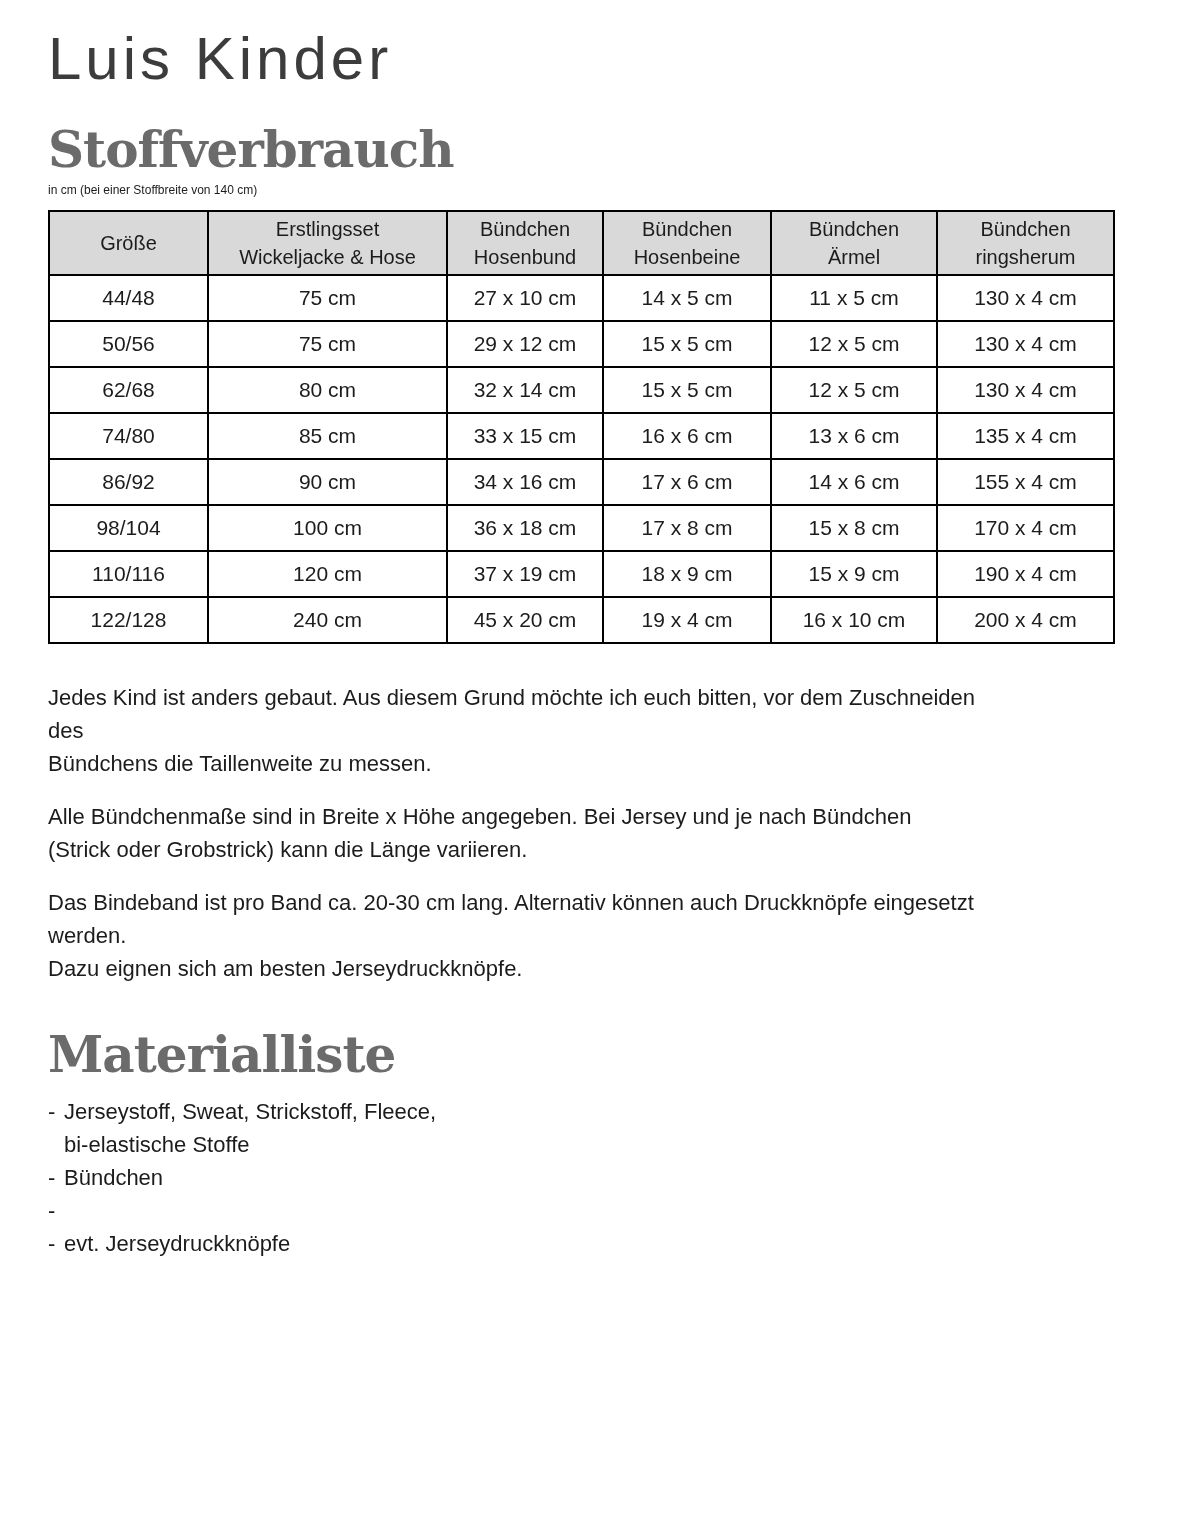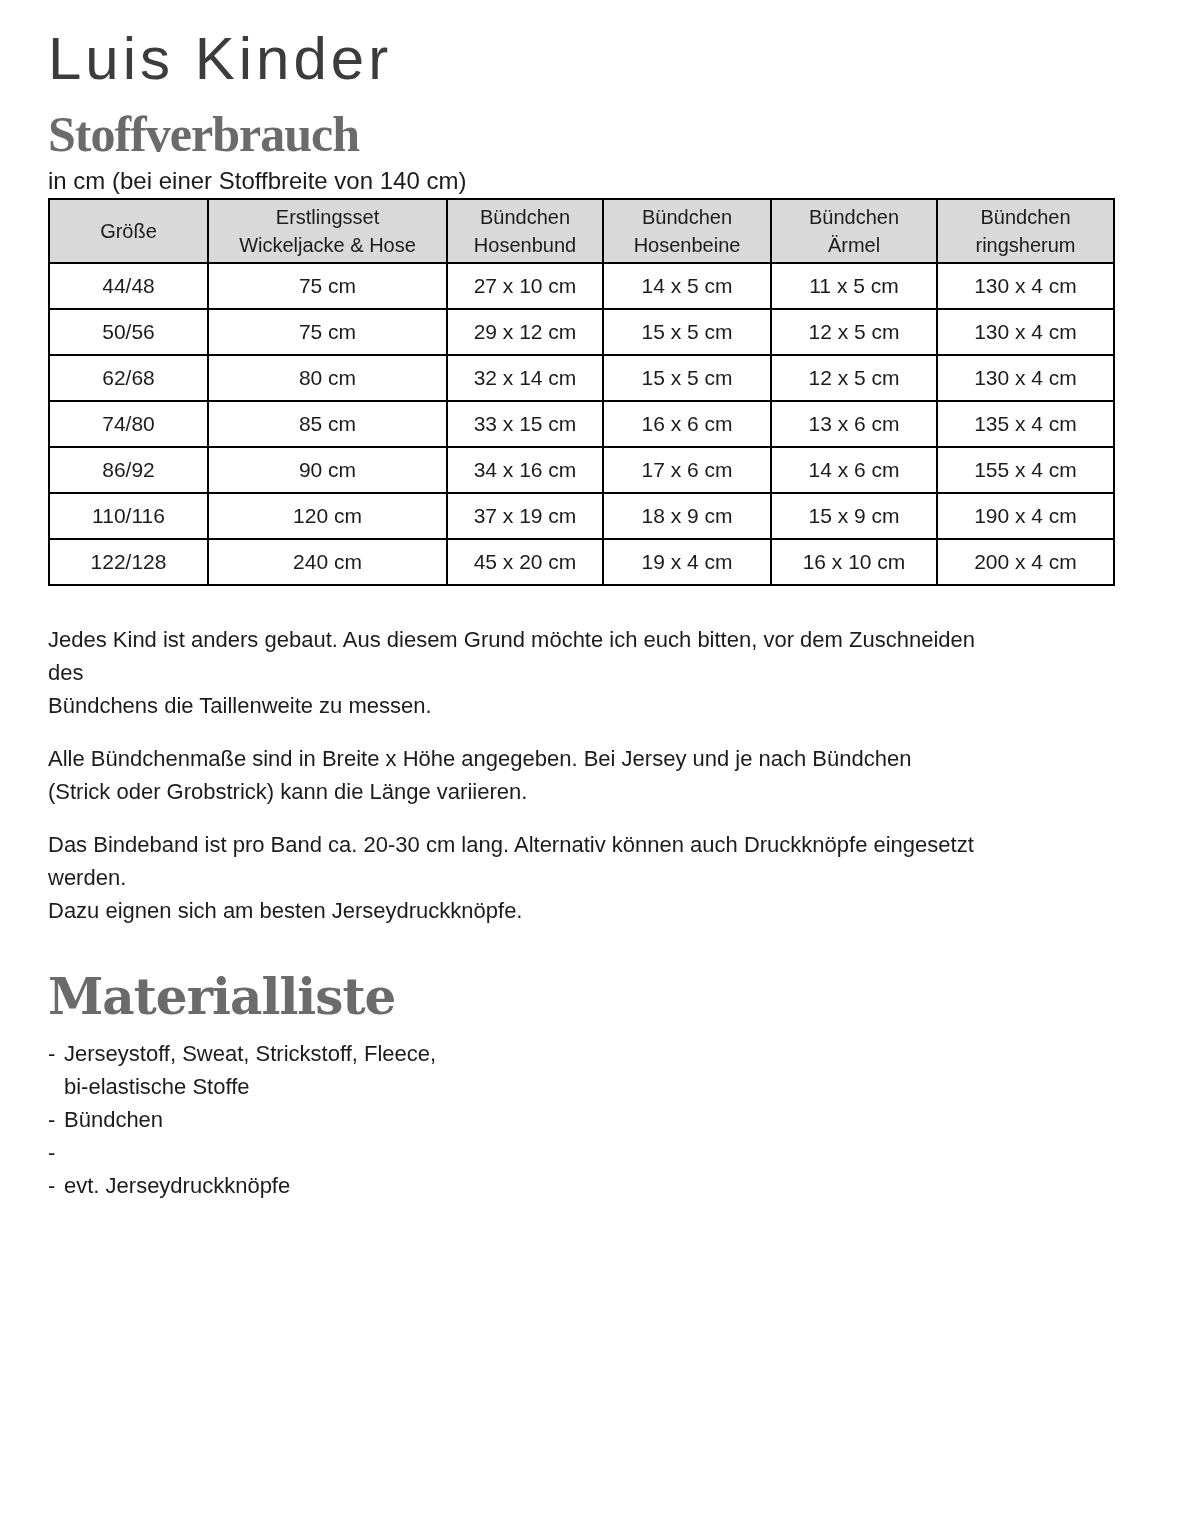--- a/index.html
+++ b/index.html
@@ -27,28 +27,28 @@
     line-height: 1.1;
   }
   .section-heading {
     font-family: "DejaVu Serif", "Liberation Serif", serif;
     font-weight: bold;
     font-size: 50px;
     color: #6b6b6b;
     letter-spacing: -1px;
     line-height: 1.05;
   }
-  .heading-stoffverbrauch { margin-top: 16px; font-family: Liberation Serif, serif; }
+  .heading-stoffverbrauch { margin-top: 32px; }
   .subtitle {
     margin-top: 6px;
-    font-size: 24px;
+    font-size: 12px;
     color: #1c1c1c;
   }
   table.consumption {
-    margin-top: 3px;
+    margin-top: 13px;
     width: 1065px;
     border-collapse: collapse;
     table-layout: fixed;
   }
   table.consumption col.c1 { width: 159px; }
   table.consumption col.c2 { width: 239px; }
   table.consumption col.c3 { width: 156px; }
   table.consumption col.c4 { width: 168px; }
   table.consumption col.c5 { width: 166px; }
   table.consumption col.c6 { width: 177px; }
@@ -170,20 +170,28 @@
         </tr>
         <tr>
           <td>86/92</td>
           <td>90 cm</td>
           <td>34 x 16 cm</td>
           <td>17 x 6 cm</td>
           <td>14 x 6 cm</td>
           <td>155 x 4 cm</td>
         </tr>
         <tr>
+          <td>98/104</td>
+          <td>100 cm</td>
+          <td>36 x 18 cm</td>
+          <td>17 x 8 cm</td>
+          <td>15 x 8 cm</td>
+          <td>170 x 4 cm</td>
+        </tr>
+        <tr>
           <td>110/116</td>
           <td>120 cm</td>
           <td>37 x 19 cm</td>
           <td>18 x 9 cm</td>
           <td>15 x 9 cm</td>
           <td>190 x 4 cm</td>
         </tr>
         <tr>
           <td>122/128</td>
           <td>240 cm</td>

